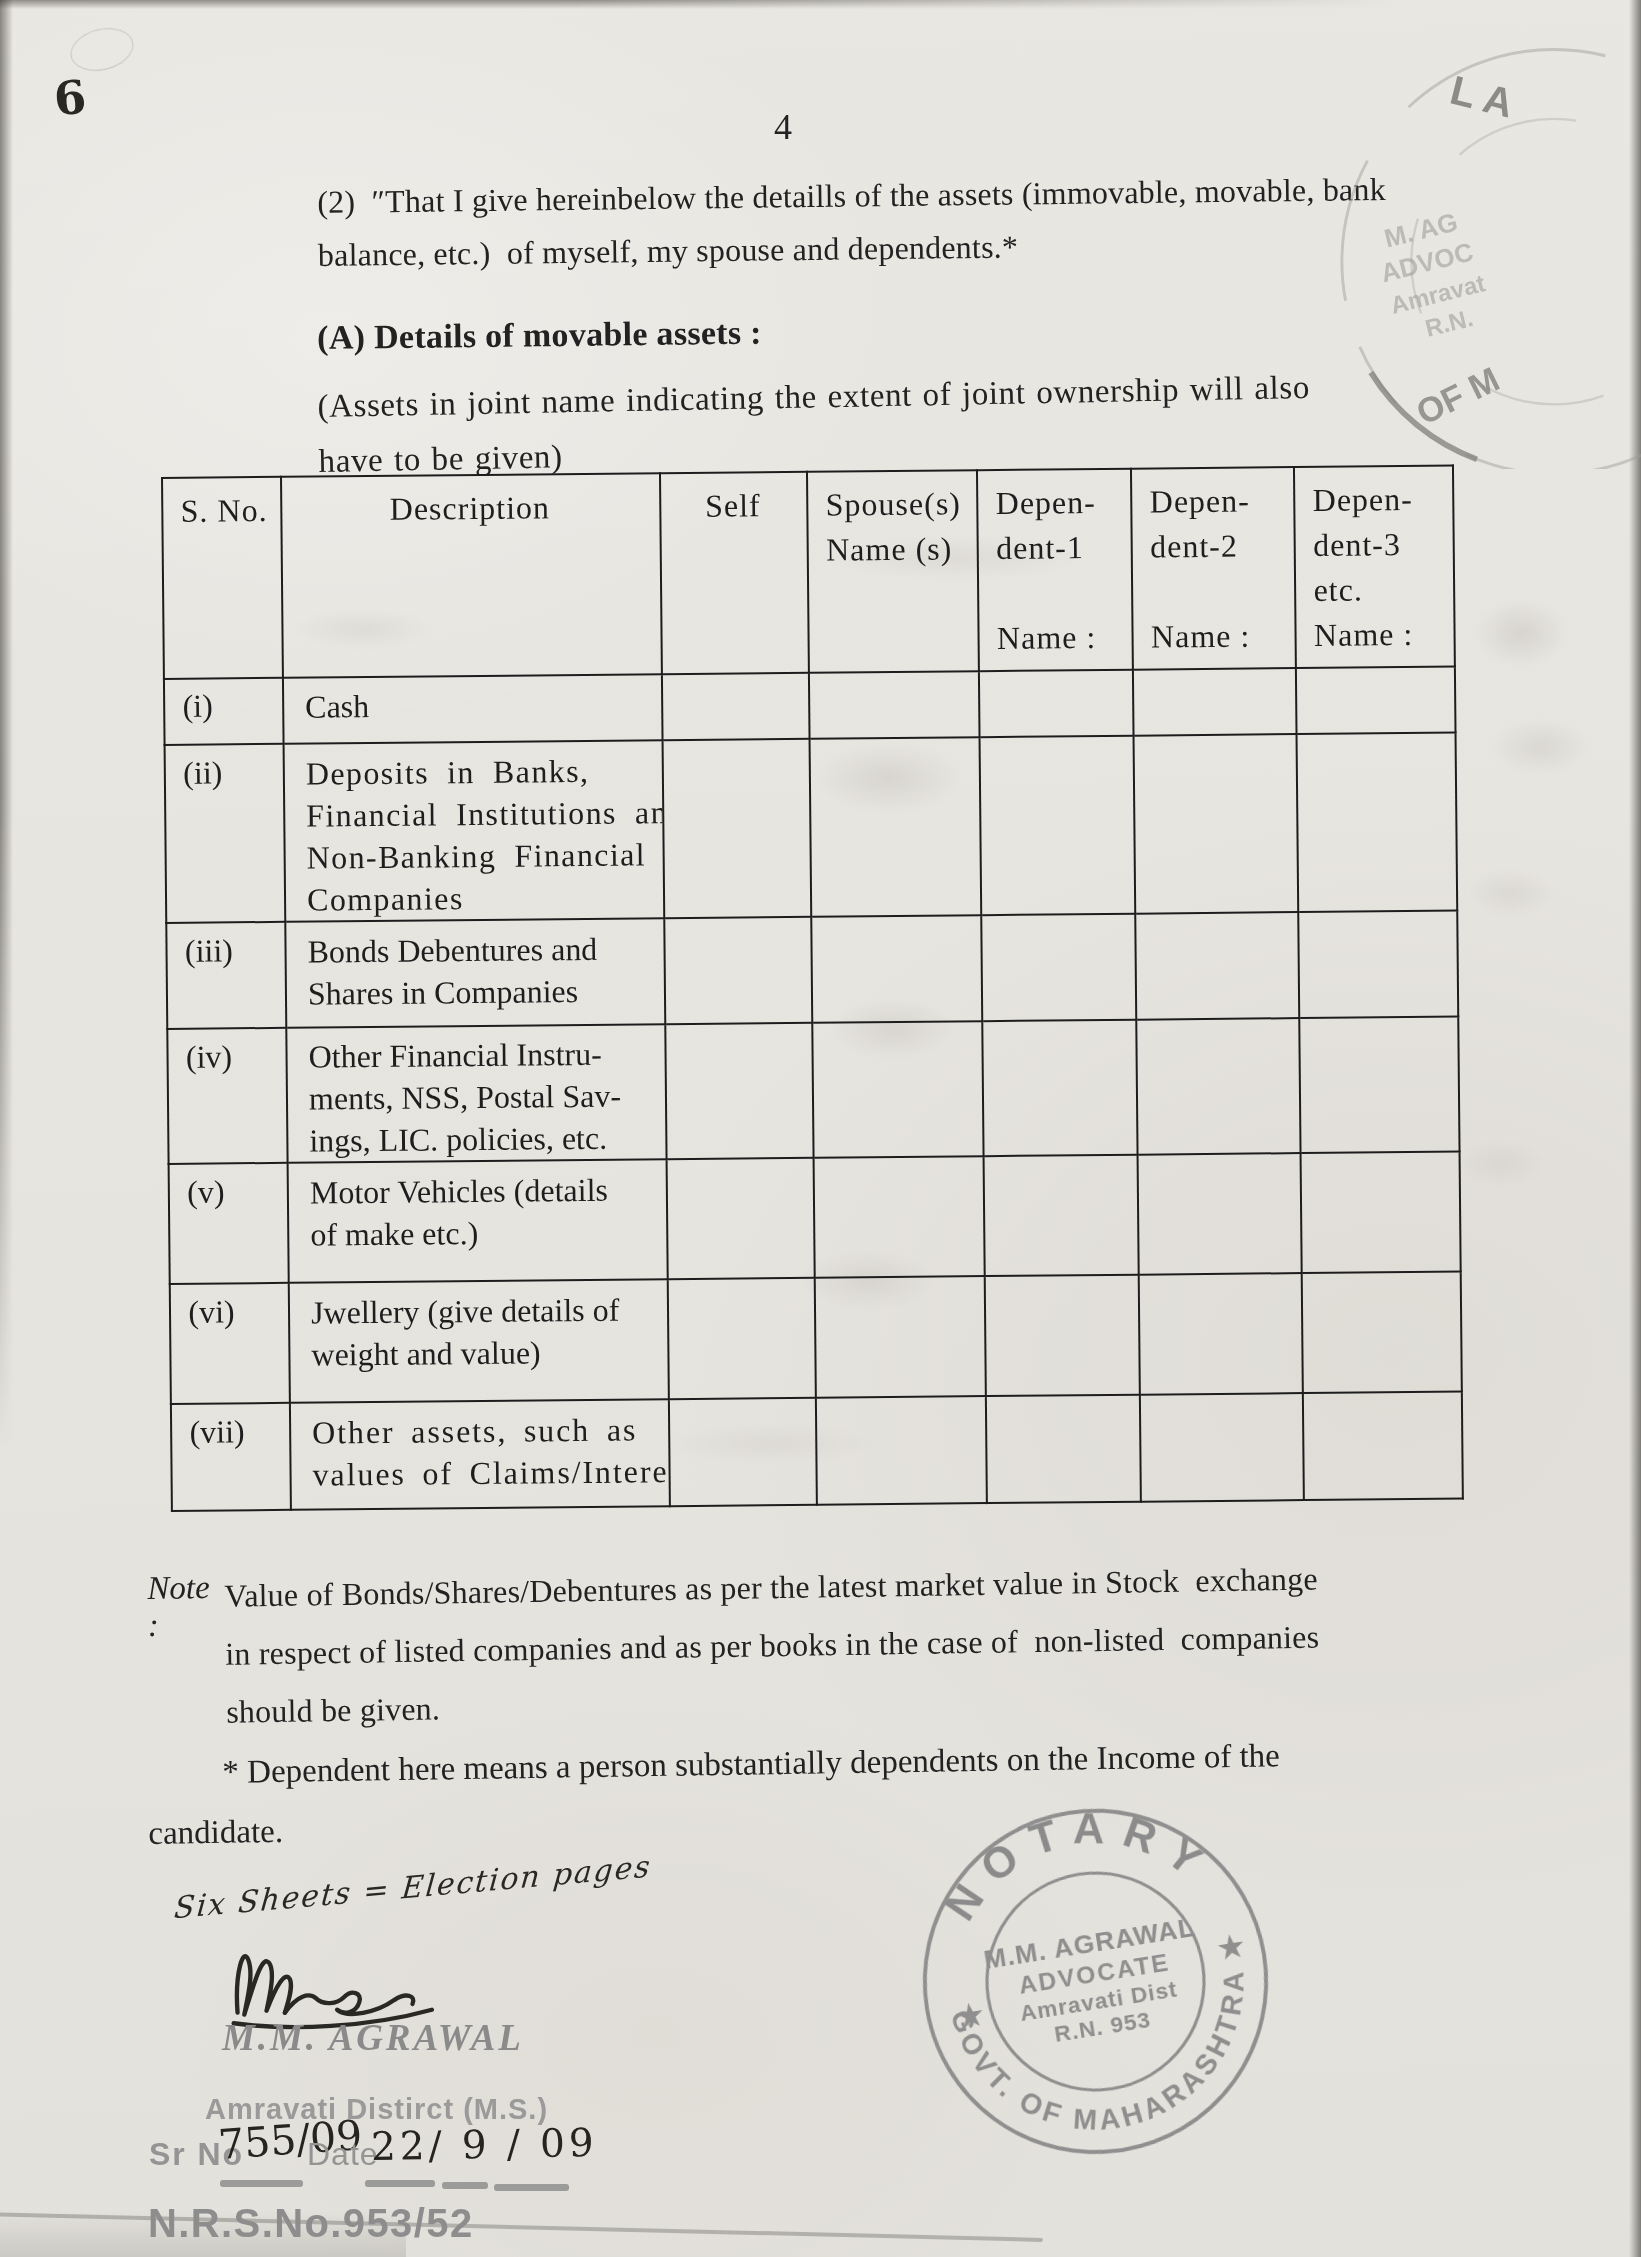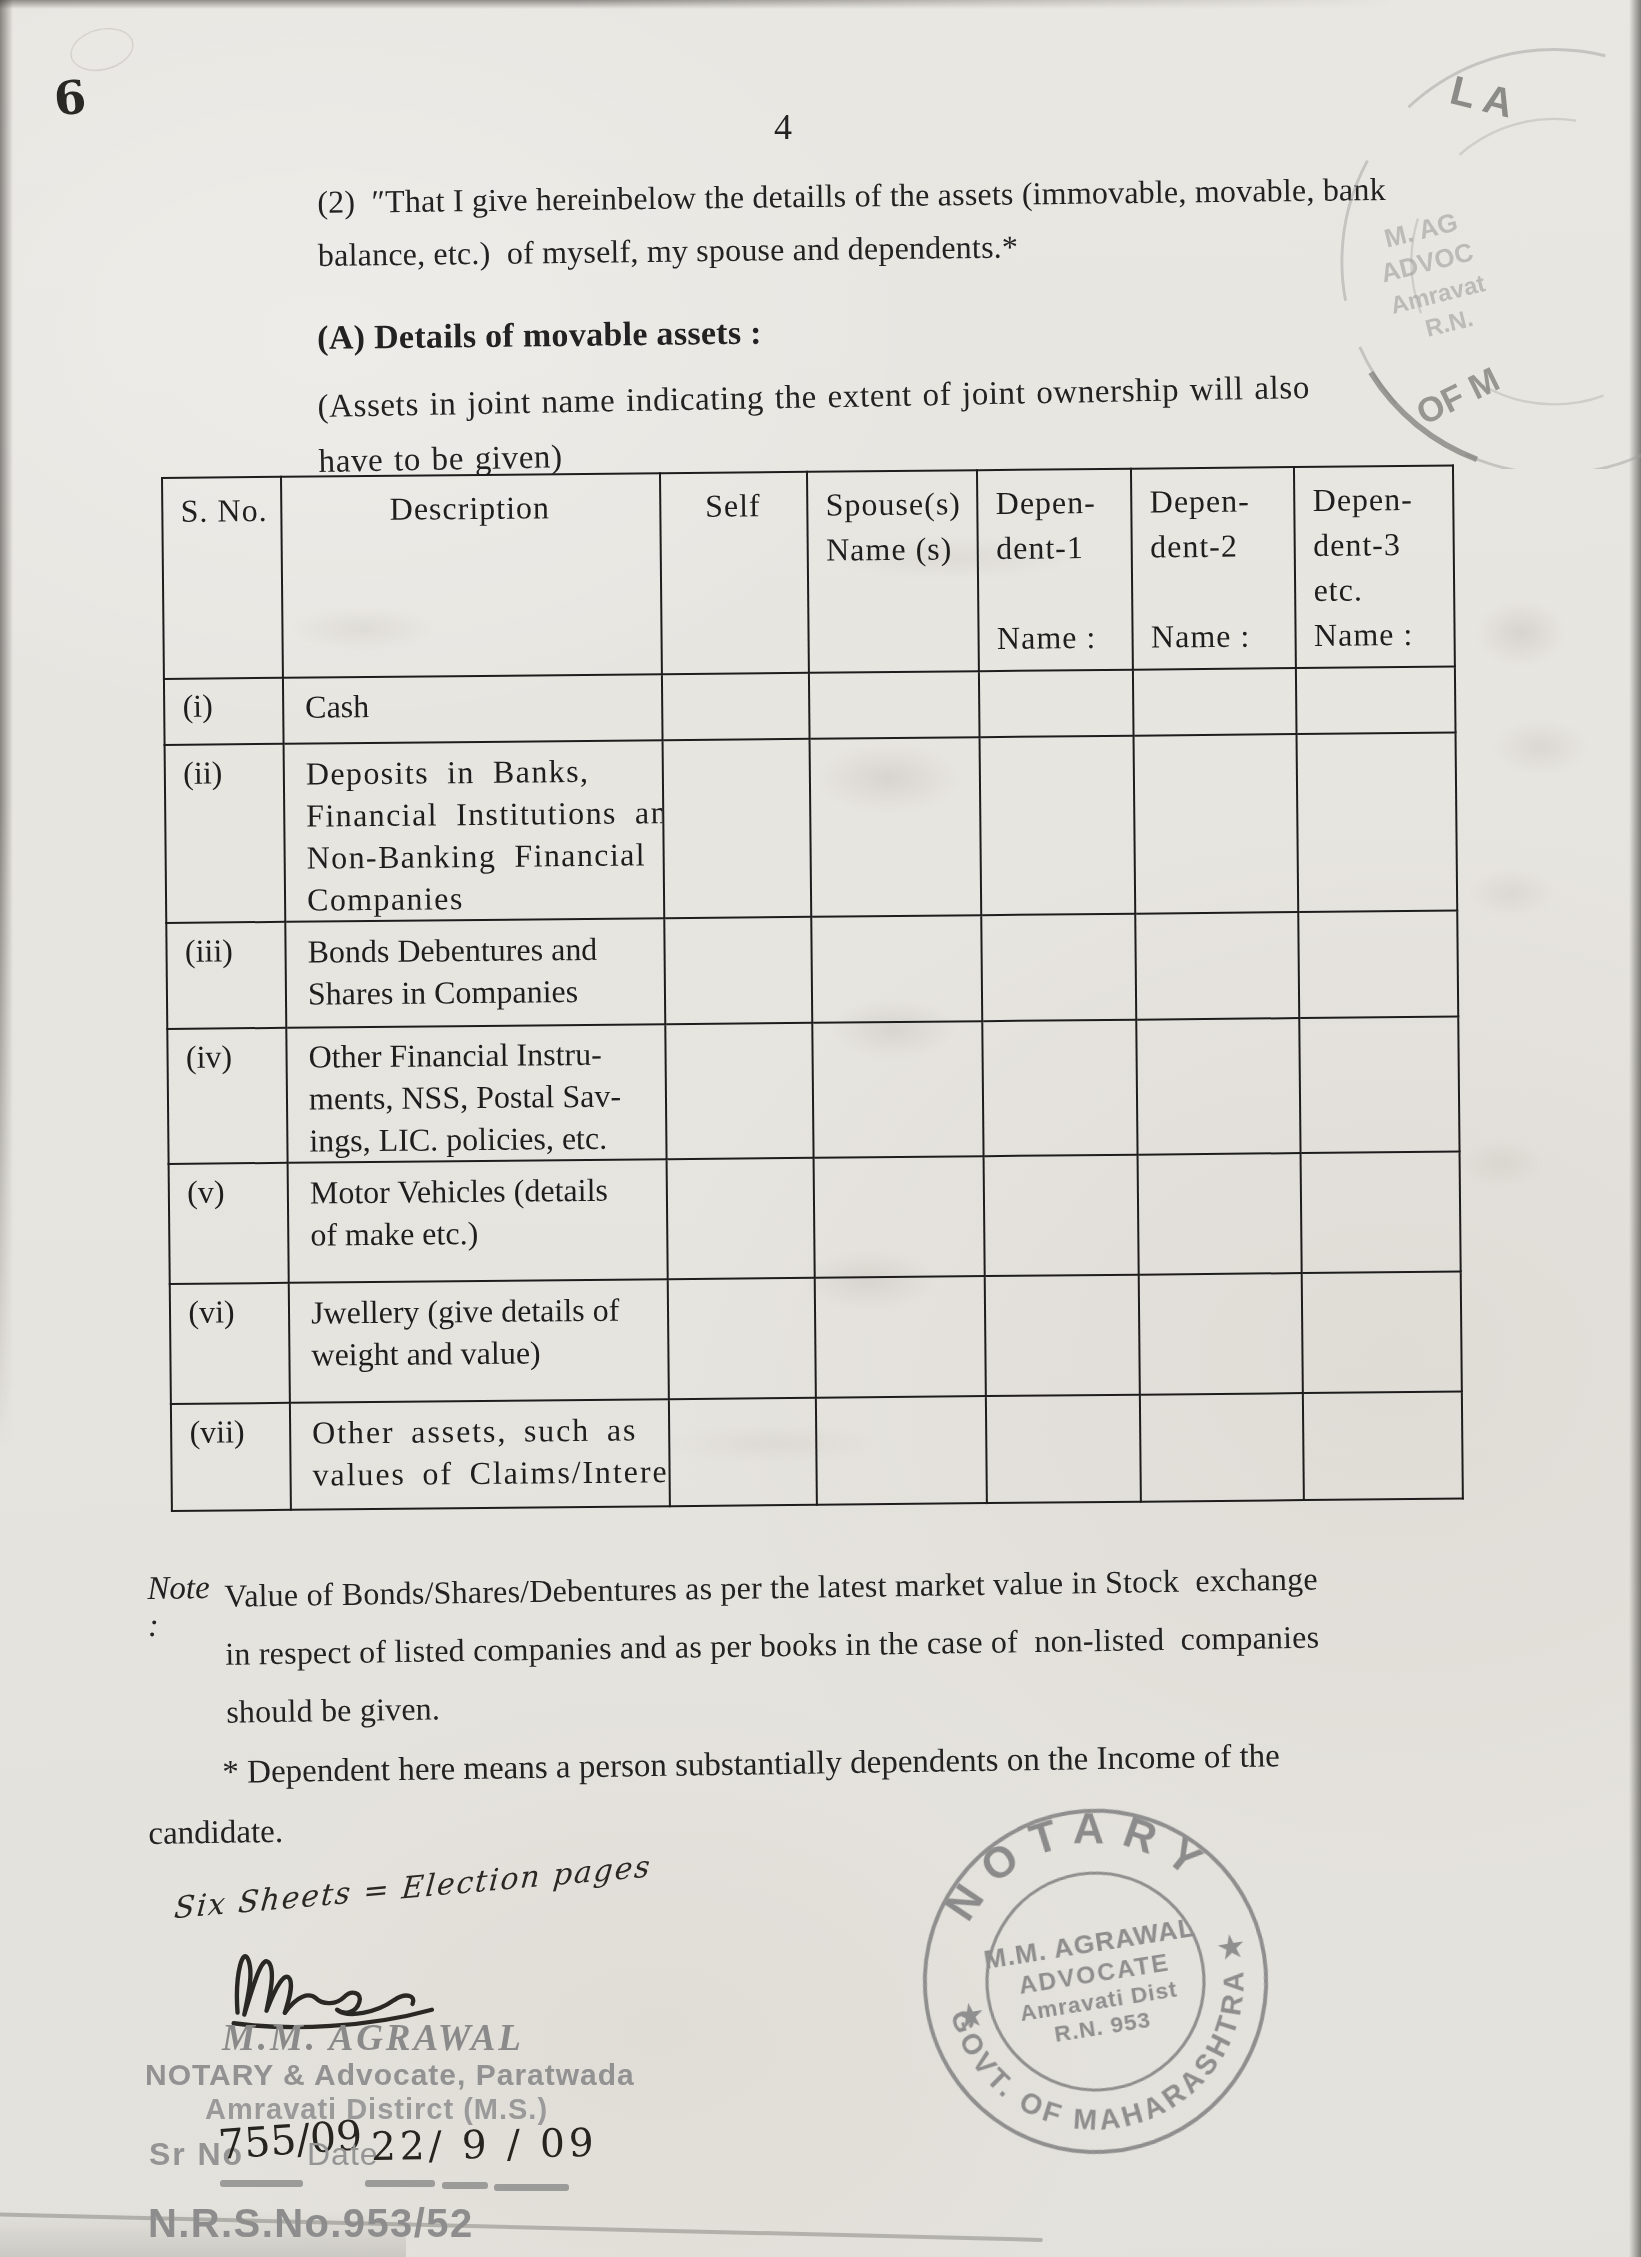--- a/index.html
+++ b/index.html
@@ -250,21 +250,20 @@
   <div class="abs sheets-note hand">Six Sheets = Election pages</div>
   <svg class="abs signature-svg" width="232" height="97" viewBox="0 0 240 100">
     <g fill="none" stroke="#2a2824" stroke-width="4.5" stroke-linecap="round" stroke-linejoin="round">
       <path d="M14 76 C11 34 20 8 25 21 C31 36 24 62 21 78 C32 42 40 15 47 25 C53 35 47 60 44 74 C54 48 63 33 68 41 C72 49 66 66 63 76"></path>
       <path d="M63 76 C76 58 88 55 95 61 C103 69 117 67 124 60 C132 52 143 55 140 65 C137 76 124 79 117 73 C128 82 158 76 176 63 C188 55 199 58 195 67"></path>
       <path d="M10 87 C70 95 150 91 215 73"></path>
     </g>
   </svg>
 
   <div class="abs notary-name">M.M. AGRAWAL</div>
-  <div class="abs notary-title stamp-gray">NOTARY &amp; Advocate, Paratwada</div>
   <div class="abs notary-district stamp-gray">Amravati Distirct (M.S.)</div>
   <div class="abs srno-label stamp-gray">Sr No</div>
   <div class="abs srno-value hand">755/09</div>
   <div class="abs date-label stamp-gray">Date</div>
   <div class="abs date-value hand">22/ 9 / 09</div>
   <div class="abs uline" style="left:220px;top:2180px;width:83px;"></div>
   <div class="abs uline" style="left:365px;top:2180px;width:70px;"></div>
   <div class="abs uline" style="left:442px;top:2182px;width:46px;"></div>
   <div class="abs uline" style="left:494px;top:2184px;width:75px;"></div>
   <div class="abs nrs stamp-gray">N.R.S.No.953/52</div>

